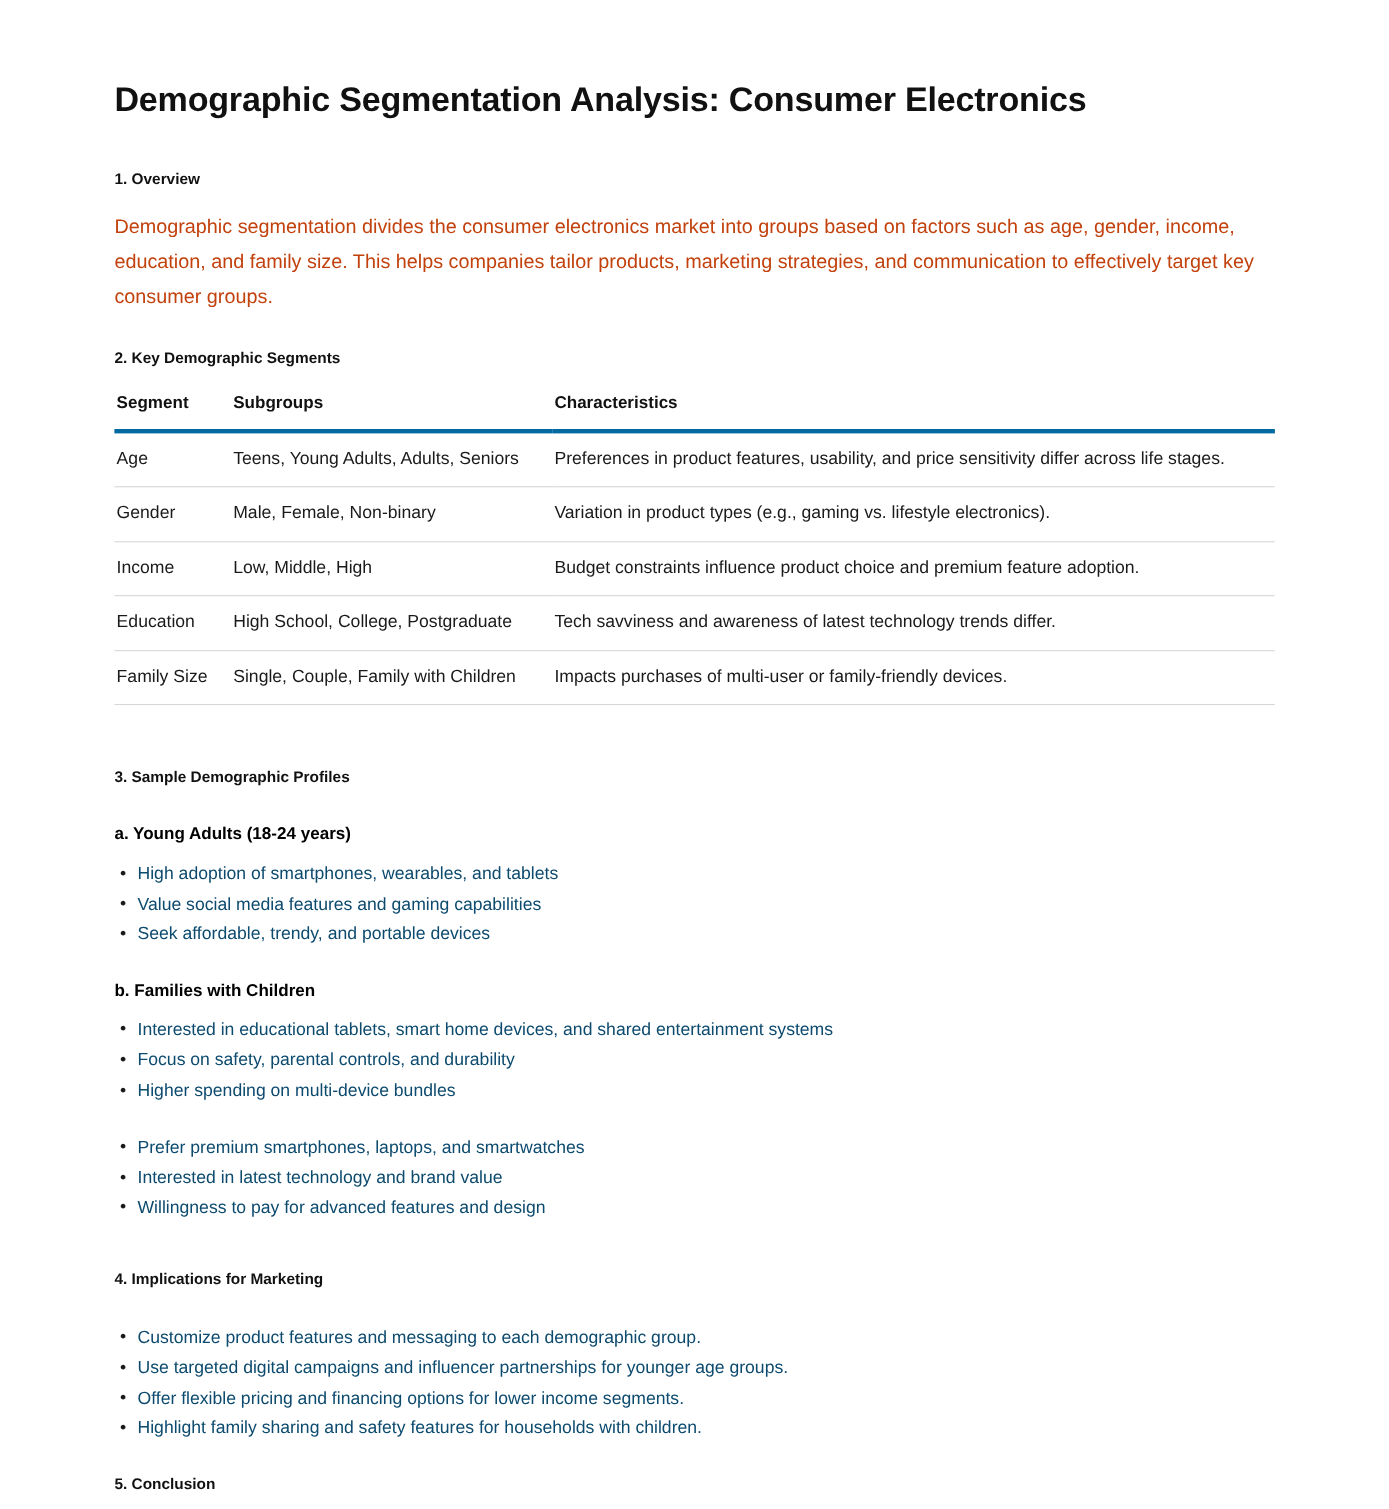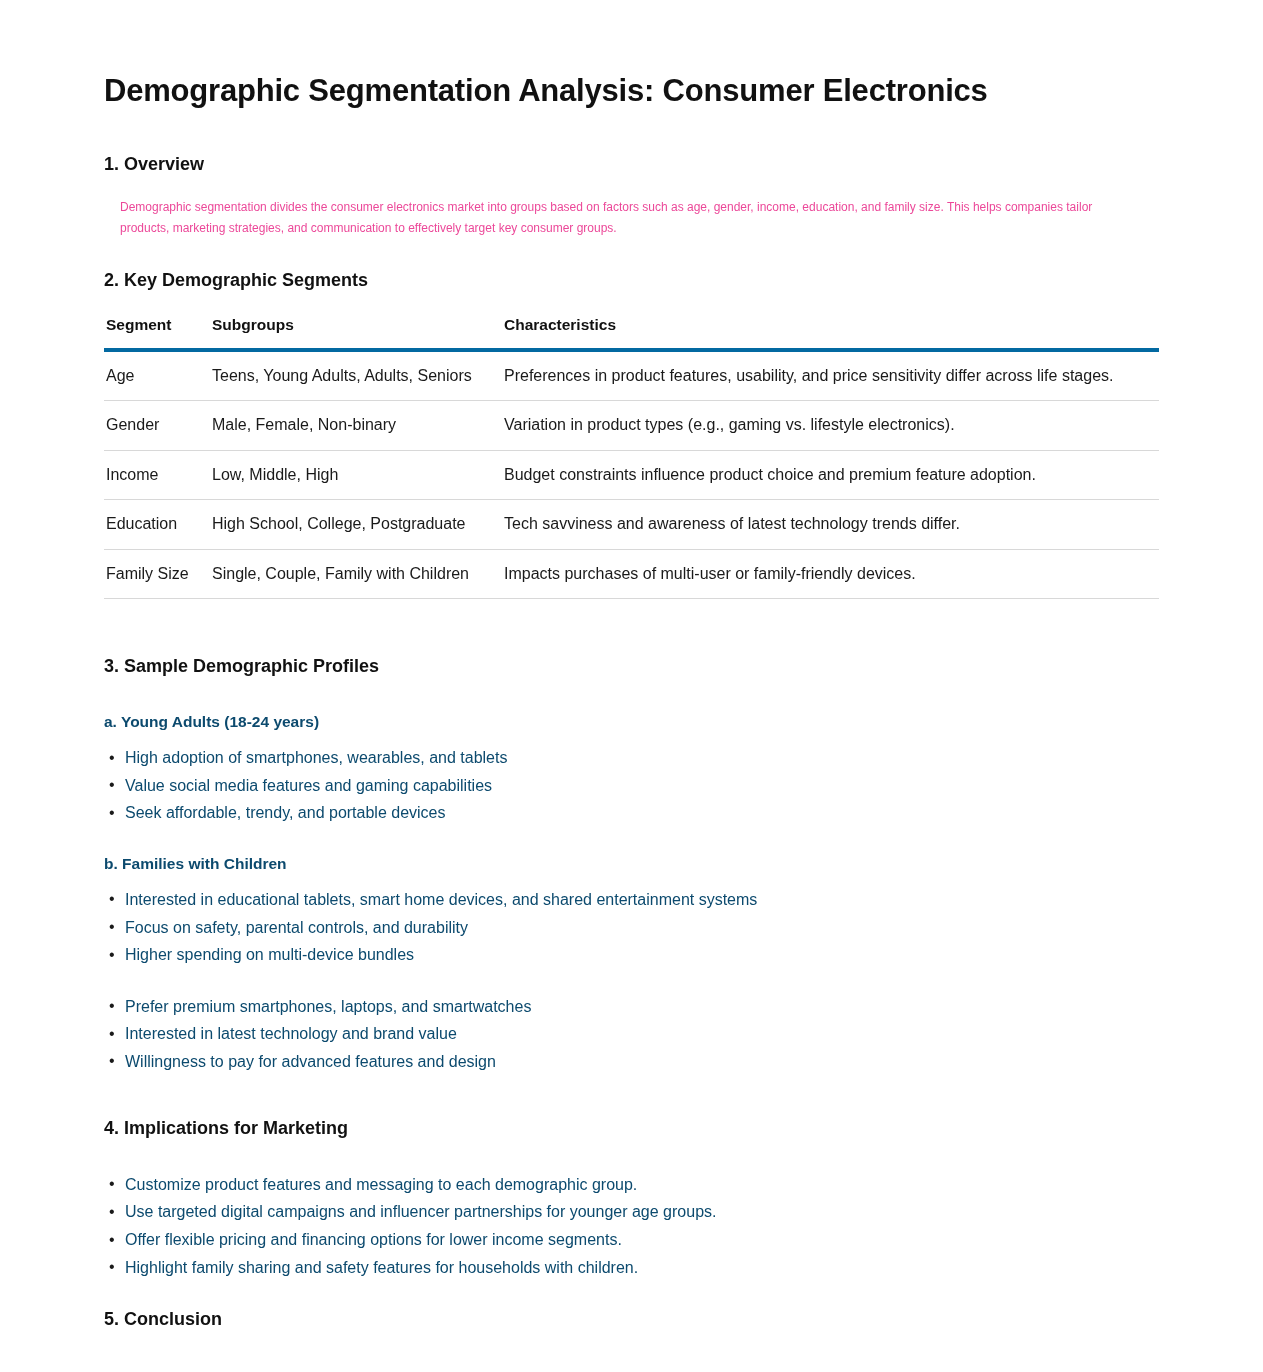--- a/index.html
+++ b/index.html
@@ -27,36 +27,36 @@
     font-size: 31px;
     font-weight: 600;
     letter-spacing: -0.2px;
     line-height: 1.2;
     margin: 0 0 44px 0;
     color: #111111;
   }
 
   
   .section-heading {
-    font-size: 18px;
+    font-size: 14px;
     font-weight: 600;
     line-height: 1.3;
     margin: 0 0 20px 0;
     color: #111111;
   }
   .section-block {
     margin-bottom: 30px;
   }
 
   
   .para {
-    font-size: 12px;
+    font-size: 18px;
     line-height: 1.75;
-    margin: 16px;
-    color: #ec4899;
+    margin: 0;
+    color: #c2410c;
     max-width: 1055px;
   }
 
   
   .seg-table {
     width: 1055px;
     border-collapse: collapse;
     margin: 0 0 8px 0;
     table-layout: fixed;
   }
@@ -81,21 +81,21 @@
     padding: 13px 8px 13px 2px;
     border-bottom: 1px solid #d8d8d8;
     vertical-align: middle;
     line-height: 1.4;
   }
 
   
   .sub-heading {
     font-size: 15.5px;
     font-weight: 700;
-    color: #0c4a6e;
+    color: #000000;
     margin: 0 0 14px 0;
     line-height: 1.35;
   }
   .profile-block {
     margin-bottom: 30px;
   }
   .profile-block:last-child {
     margin-bottom: 0;
   }
 

